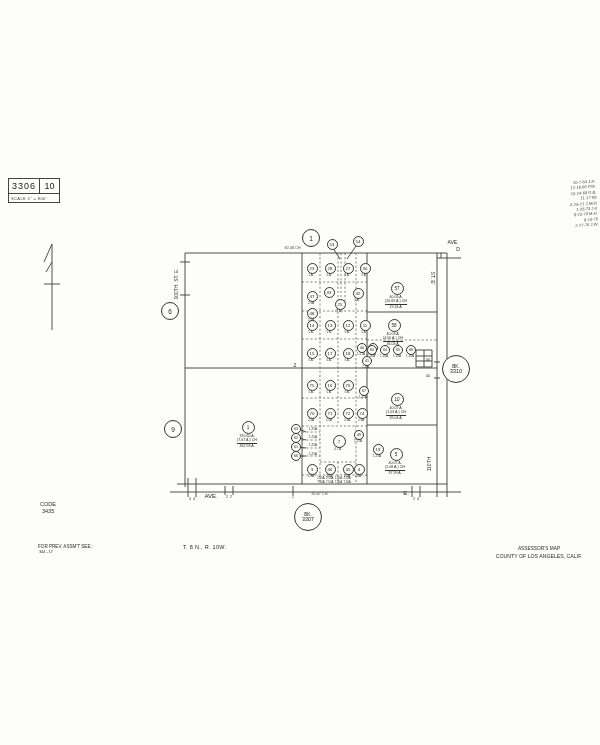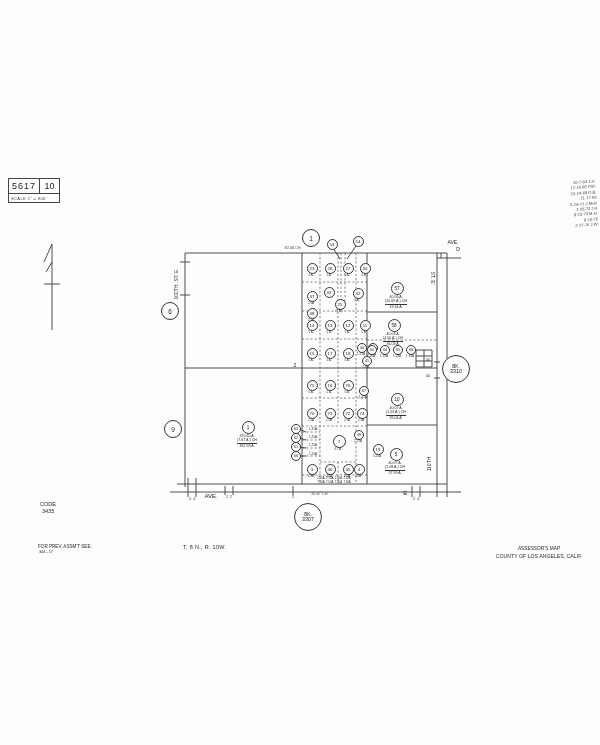--- a/index.html
+++ b/index.html
@@ -93,21 +93,21 @@
       <line x1="341" y1="253" x2="341" y2="302" class="ln-d"></line>
       <line x1="345" y1="253" x2="345" y2="302" class="ln-d"></line>
       <line x1="302" y1="432" x2="320" y2="432" class="ln-d"></line>
       <line x1="302" y1="440" x2="320" y2="440" class="ln-d"></line>
       <line x1="302" y1="448" x2="320" y2="448" class="ln-d"></line>
       <line x1="302" y1="456" x2="320" y2="456" class="ln-d"></line>
     </svg>
 
   <div class="hdr">
     <div class="hdr-row">
-      <span class="hdr-book">5617</span>
+      <span class="hdr-book">3306</span>
       <span class="hdr-page">10</span>
     </div>
     <div class="hdr-scale">SCALE 1" = 800'</div>
   </div>
 
   <div id="revisions">
       <div>10-7-64 J.H.</div>
       <div>12-16-66 P.M.</div>
       <div>10-14-68 R.B.</div>
       <div>11-17-69</div>

